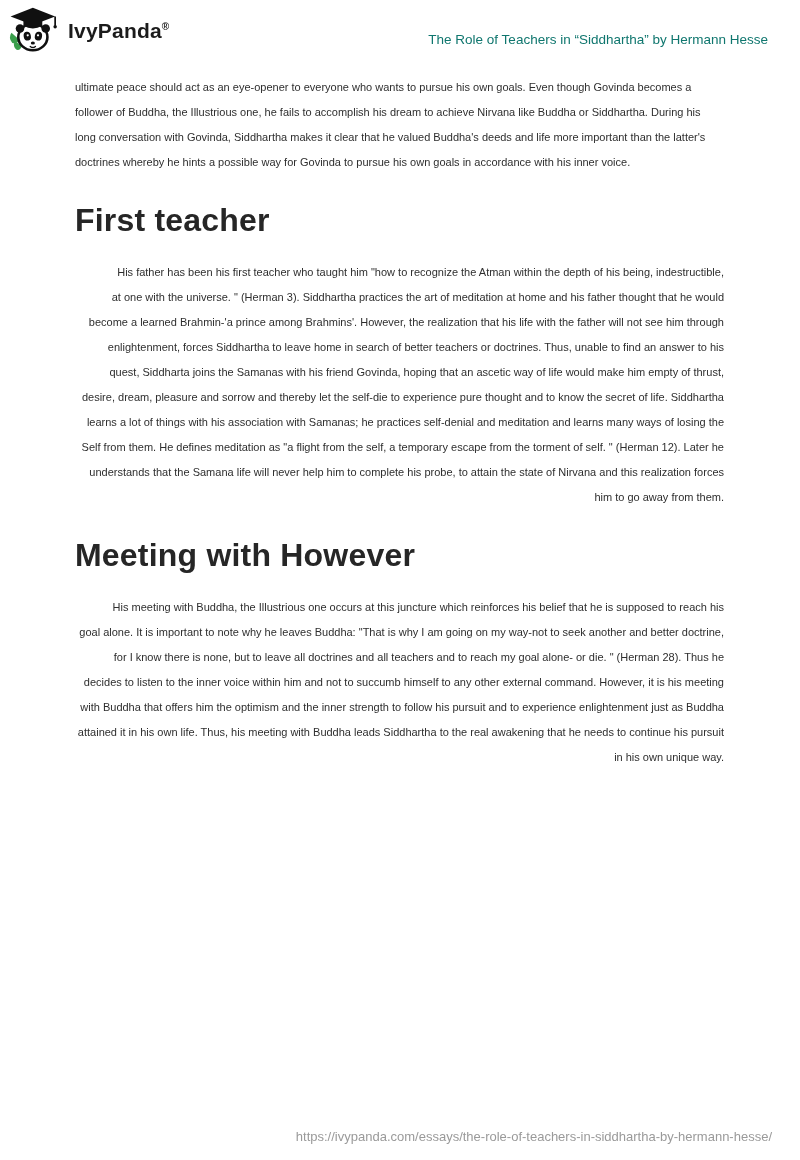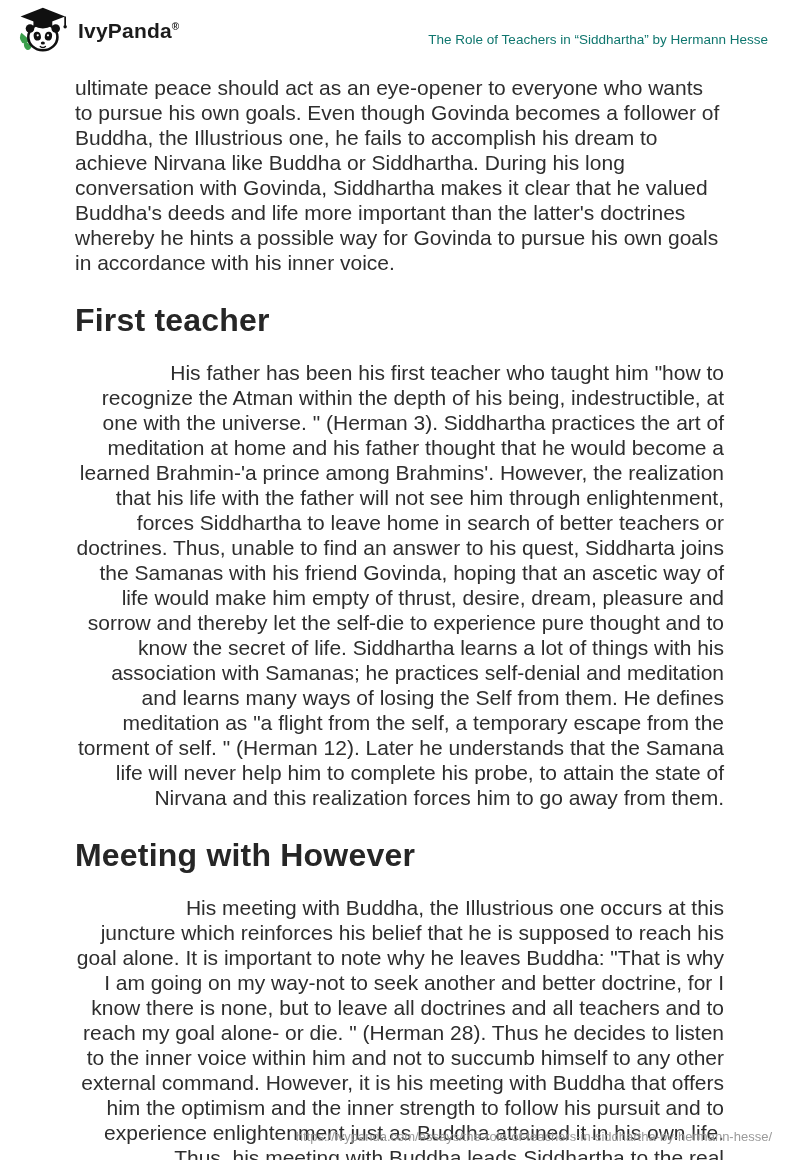--- a/index.html
+++ b/index.html
@@ -11,21 +11,21 @@
     font-family: "Liberation Sans", sans-serif;
     color: #2e2e2e;
     position: relative;
     overflow: hidden;
   }
   .header {
     height: 62px;
     display: flex;
     justify-content: space-between;
     align-items: center;
-    padding: 8px 32px 8px 16px;
+    padding: 8px 32px 8px 6px;
   }
   .brand {
     display: flex;
     align-items: center;
     gap: 10px;
     cursor: pointer;
   }
   .logo-icon { width: 52px; height: 48px; display: block; }
   .brand-name {
     font-size: 21px;
@@ -40,21 +40,21 @@
   }
   .doc-title {
     font-size: 13.5px;
     color: #0f766e;
     margin-top: 16px;
   }
   .content {
     padding: 13px 76px 0 75px;
   }
   .content p {
-    font-size: 21px;
+    font-size: 11px;
     line-height: 25px;
     color: #2e2e2e;
     text-align: left;
   }
   .content p.indent { text-indent: 36px; text-align: right; }
   .content h2 {
     font-size: 32px;
     font-weight: bold;
     color: #262626;
     margin: 27px 0 21px 0;

